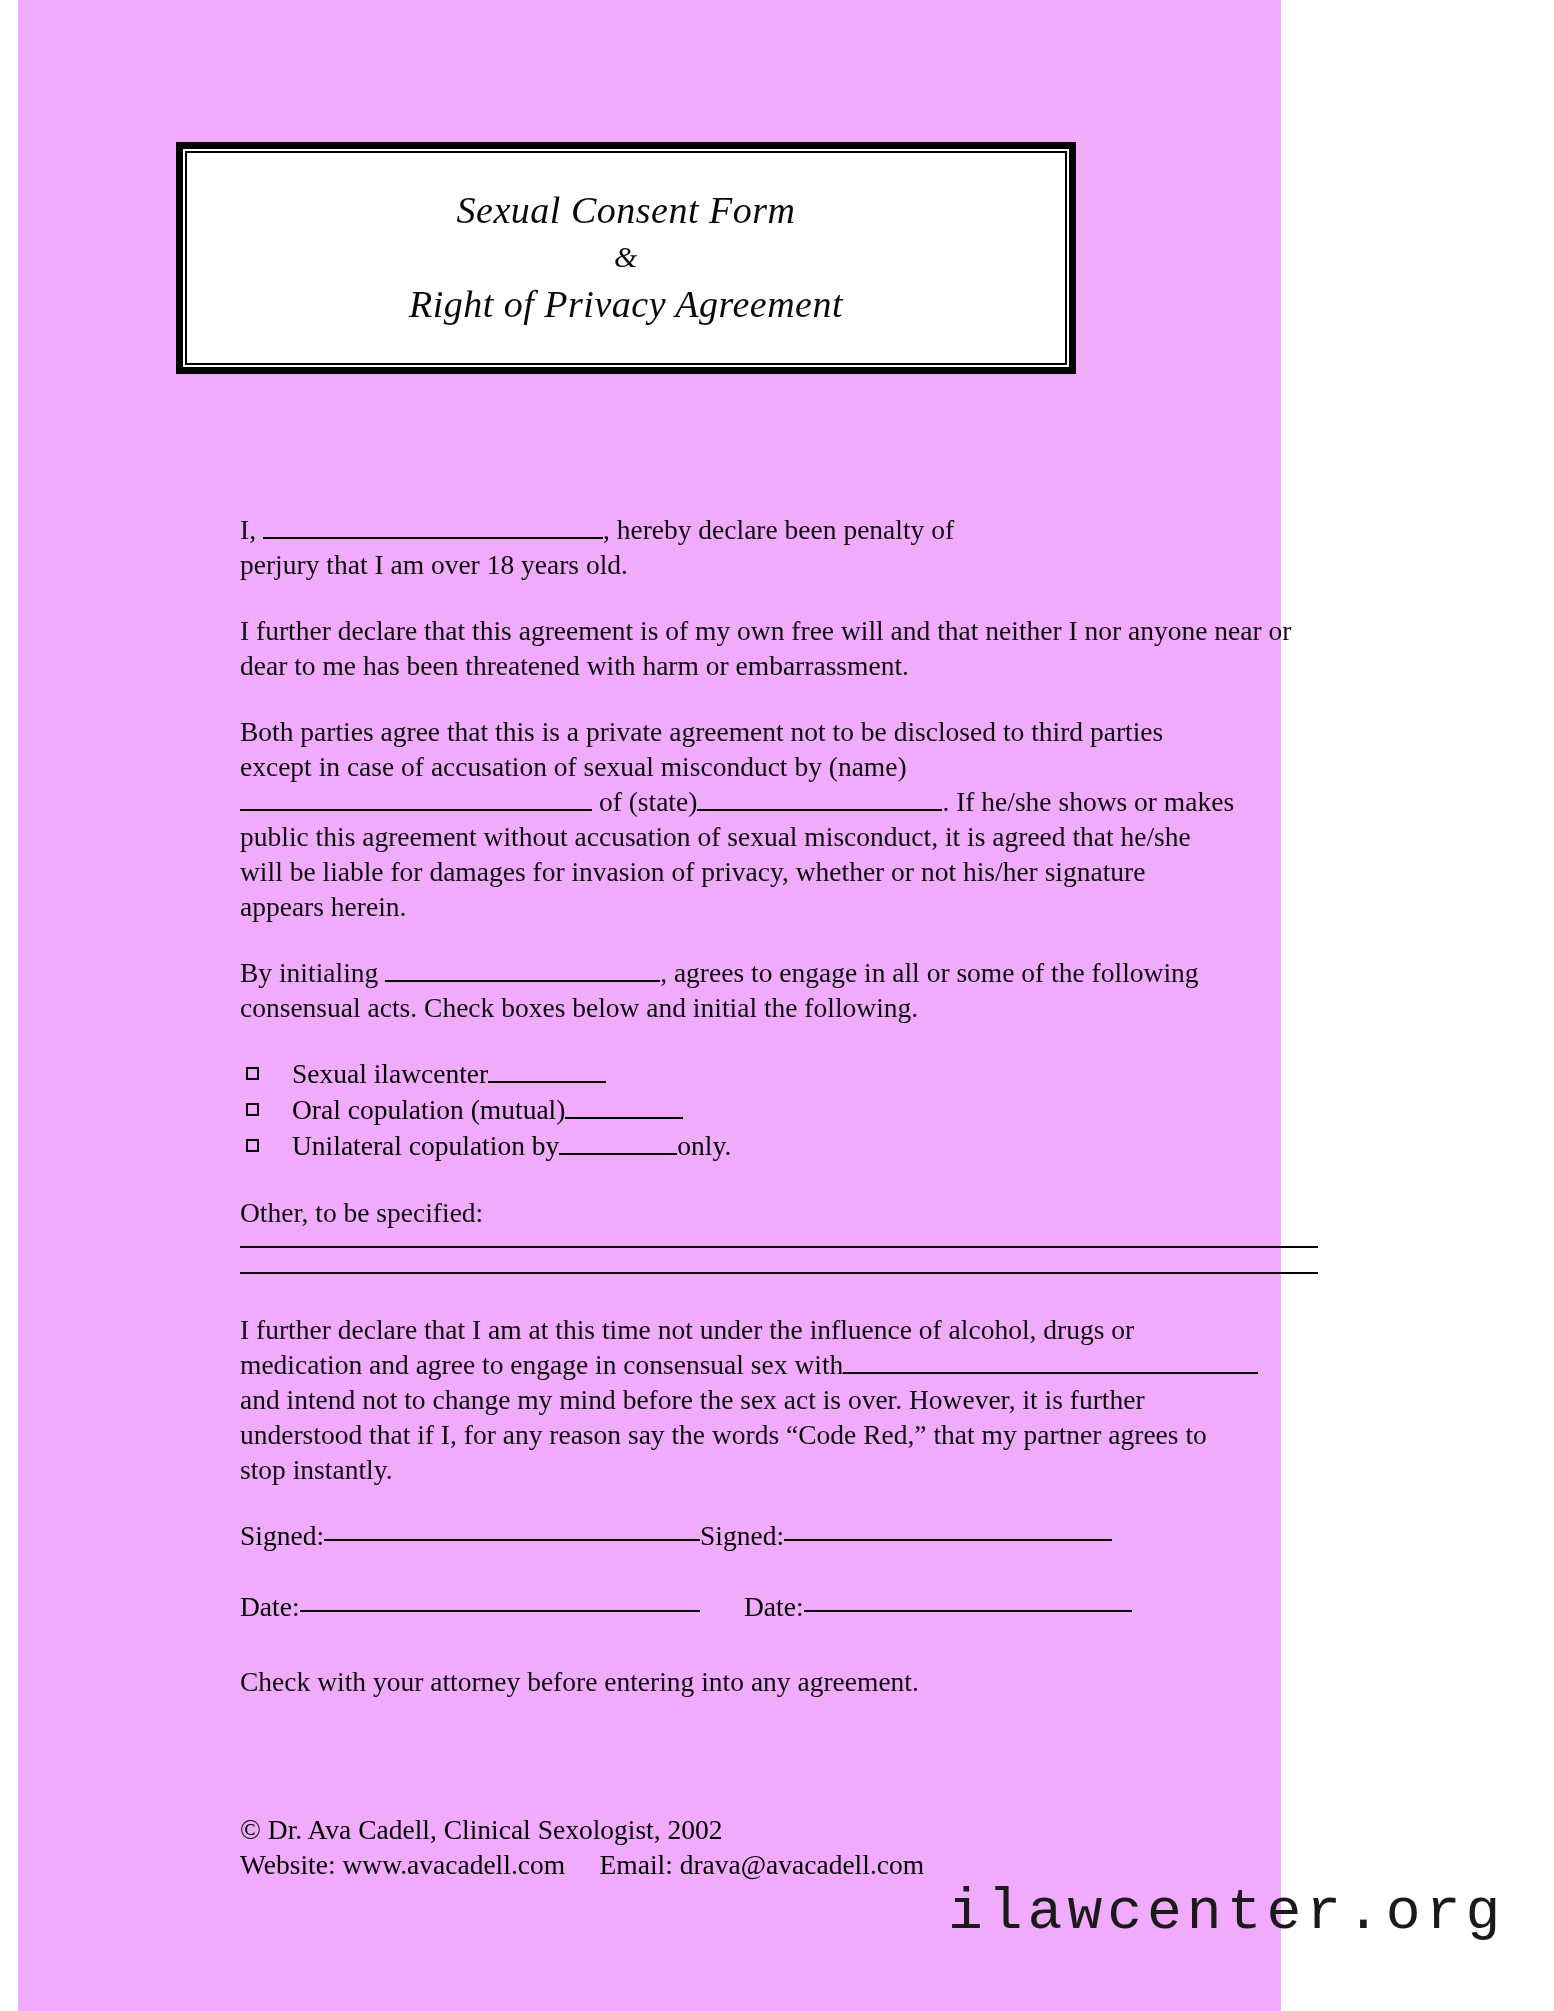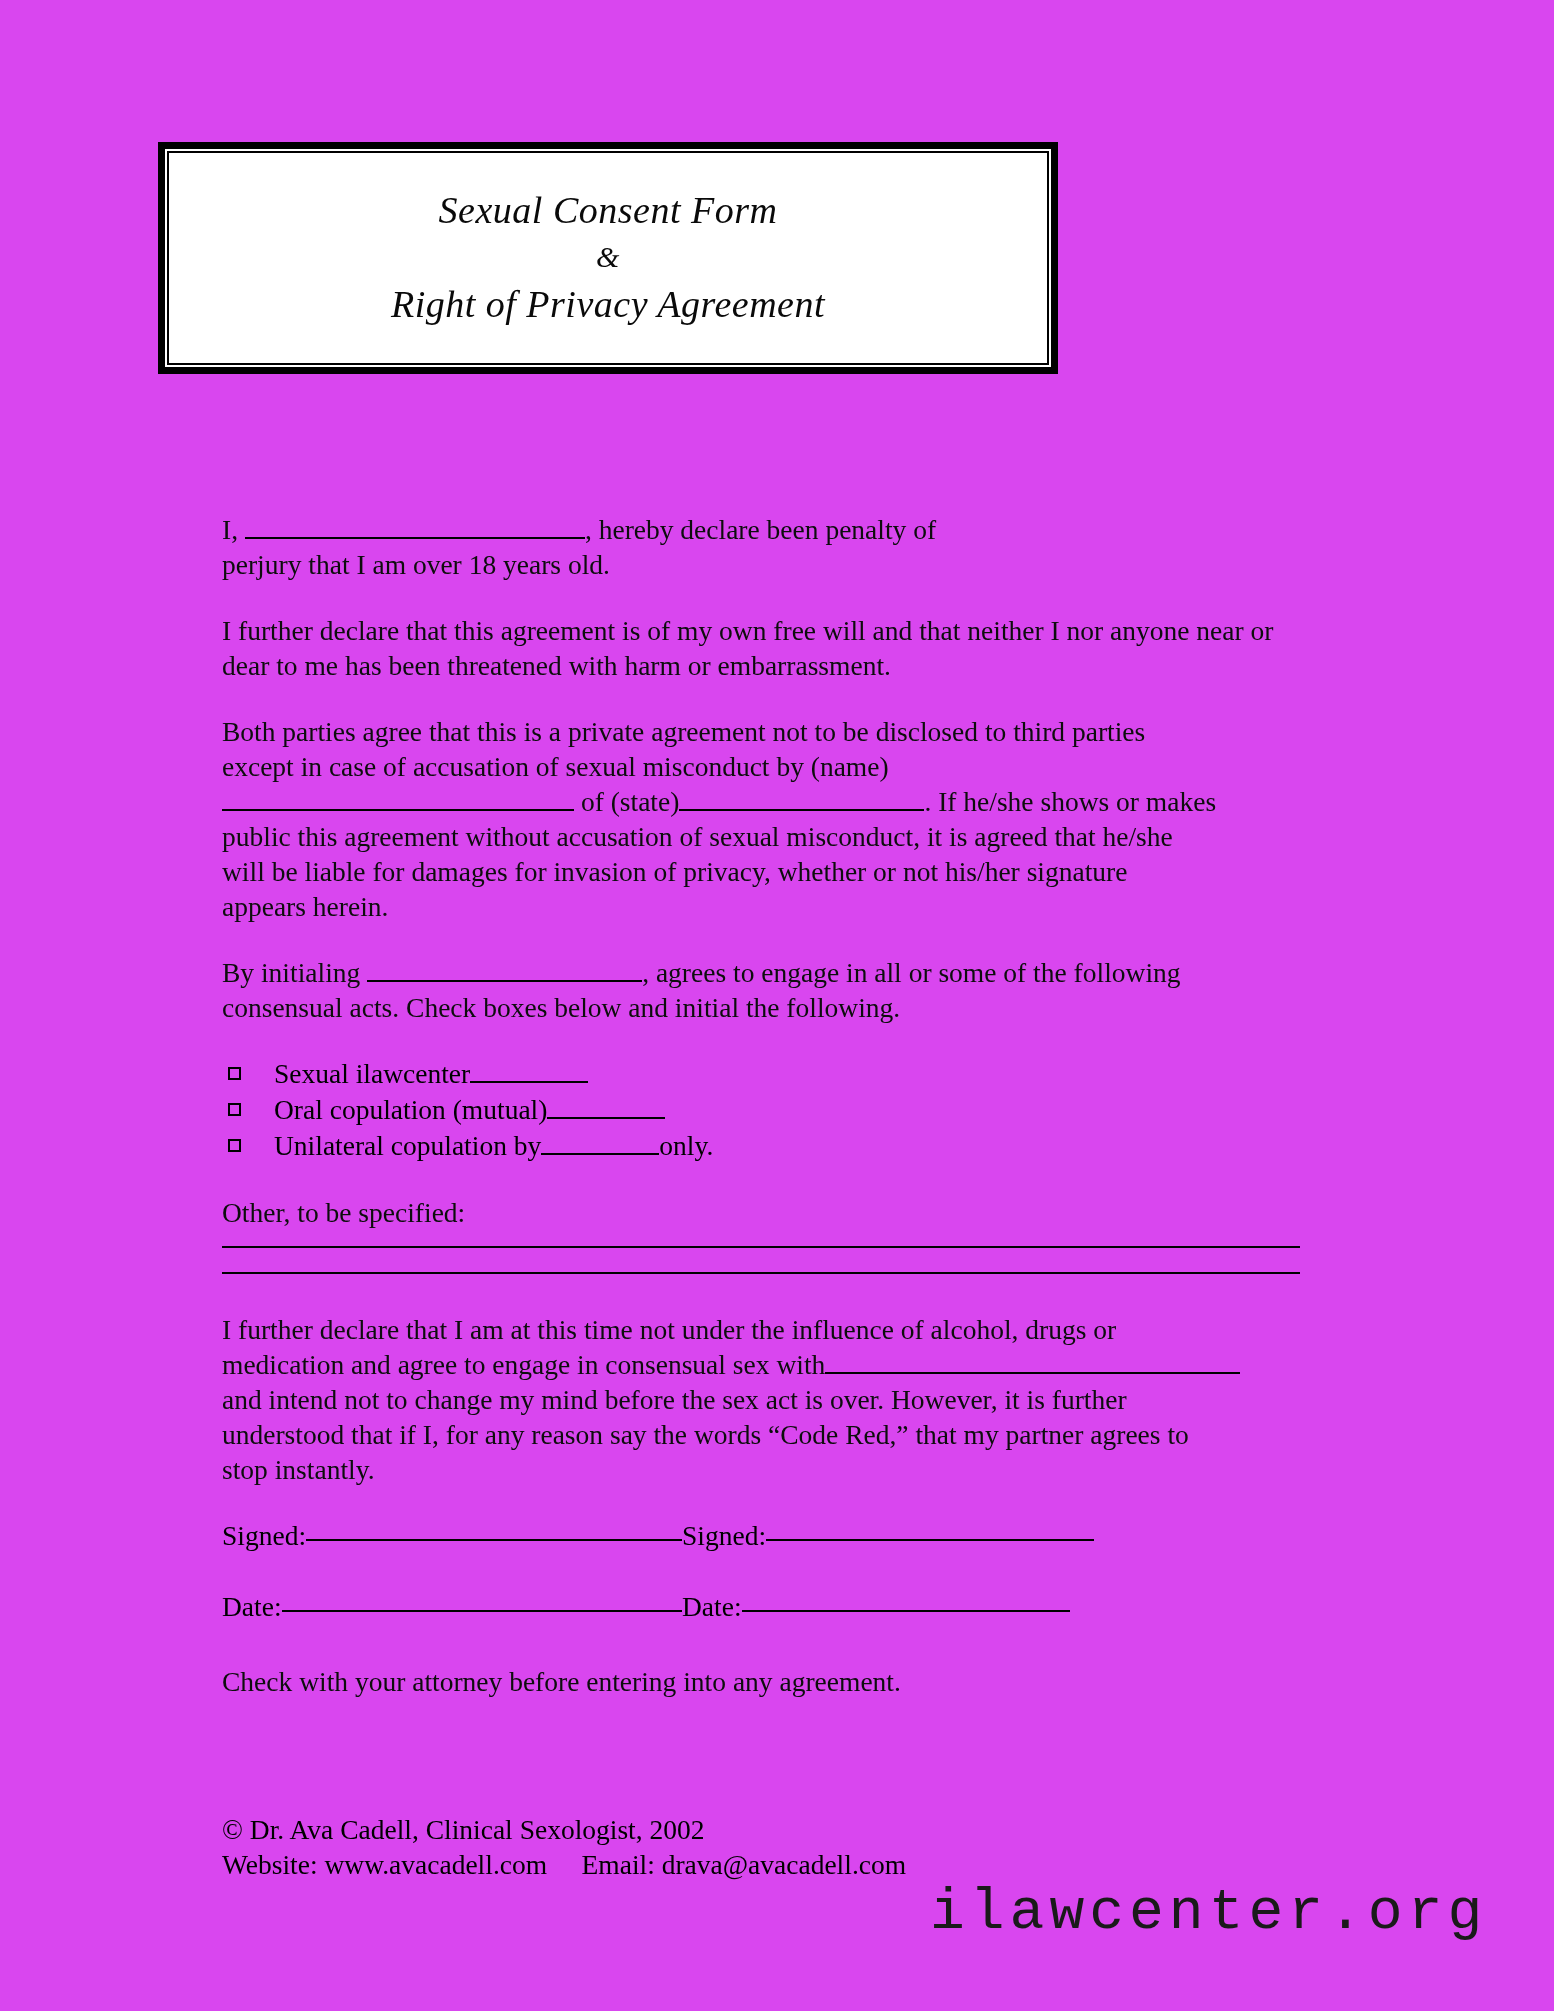--- a/index.html
+++ b/index.html
@@ -12,24 +12,24 @@
     height: 2011px;
     position: relative;
     font-family: "Liberation Serif", "DejaVu Serif", serif;
     color: #000000;
     overflow: hidden;
   }
 
   
   .page {
     position: absolute;
-    left: 0; top: 0;
-    width: 1554px;
+    left: 18px; top: 0;
+    width: 1263px;
     height: 2011px;
-    background: #d946ef;
+    background: #f0abfc;
   }
 
   
   .title-box {
     position: absolute;
     left: 158px;
     top: 142px;
     width: 900px;
     height: 232px;
     box-sizing: border-box;
@@ -240,21 +240,21 @@
       <div class="sig-cell first">
         <span class="sig-label">Signed:</span>
         <span class="sig-rule"></span>
       </div>
       <div class="sig-cell second">
         <span class="sig-label">Signed:</span>
         <span class="sig-rule"></span>
       </div>
     </div>
 
-    <div class="sig-row" style="margin-top:36px;">
+    <div class="sig-row" style="margin-top:36px;gap:44px;">
       <div class="sig-cell first">
         <span class="sig-label">Date:</span>
         <span class="sig-rule"></span>
       </div>
       <div class="sig-cell second">
         <span class="sig-label">Date:</span>
         <span class="sig-rule"></span>
       </div>
     </div>
 

